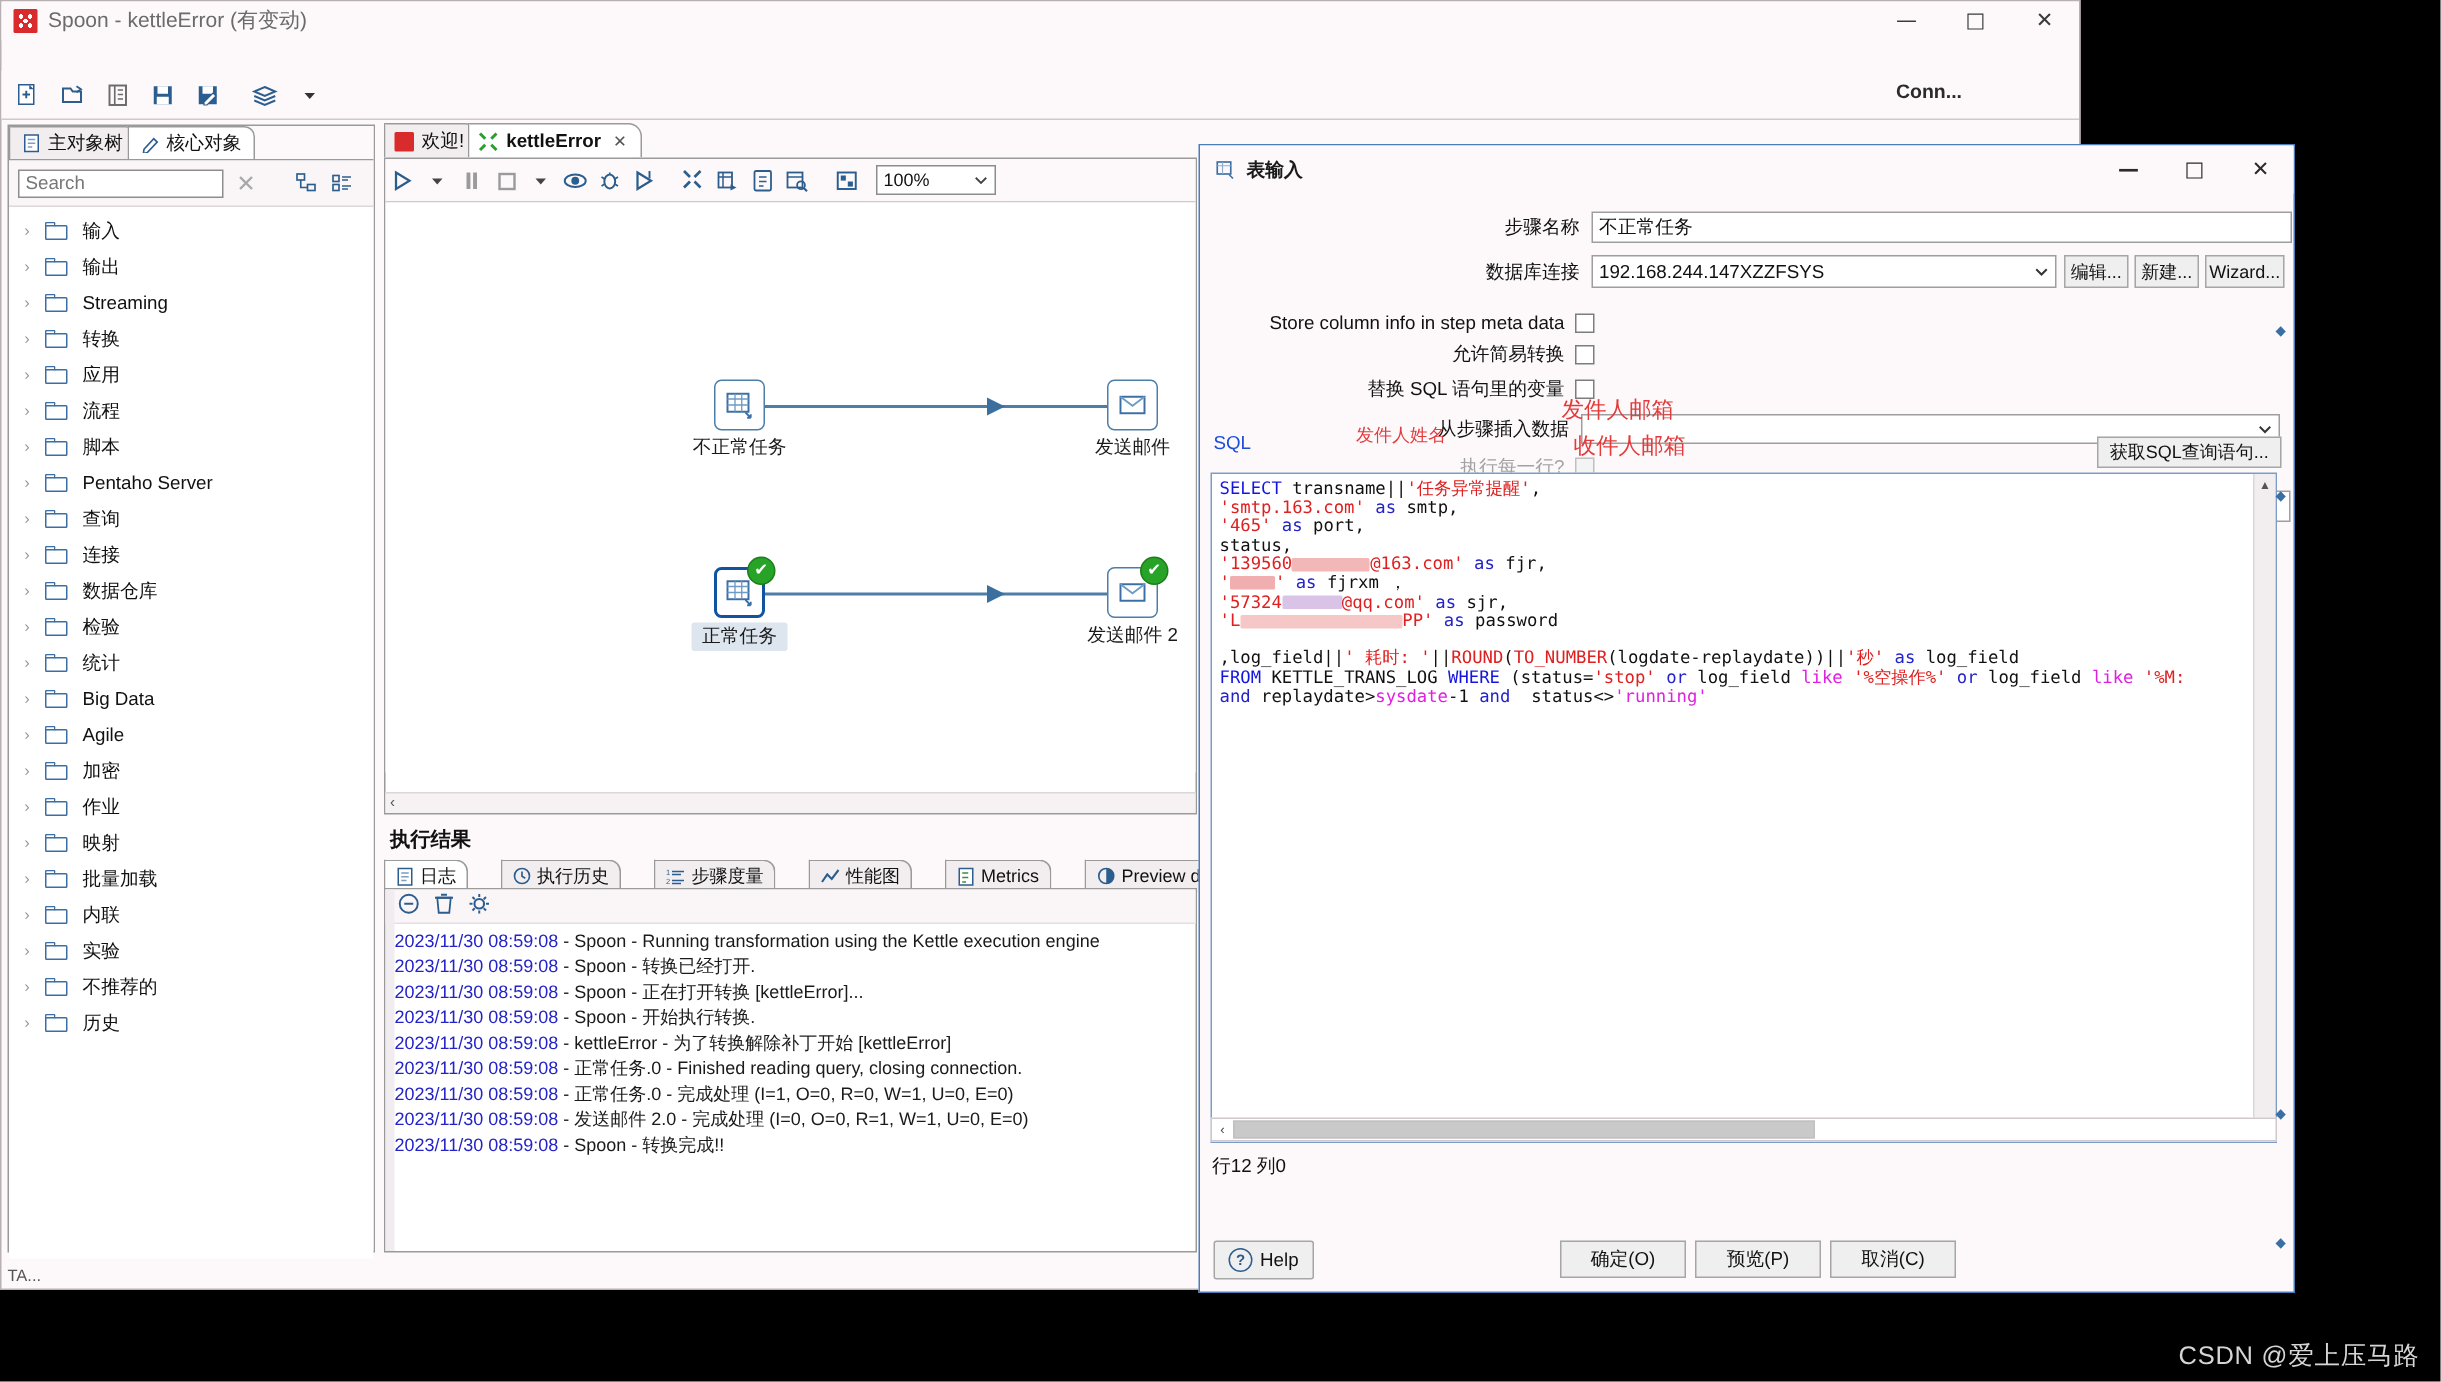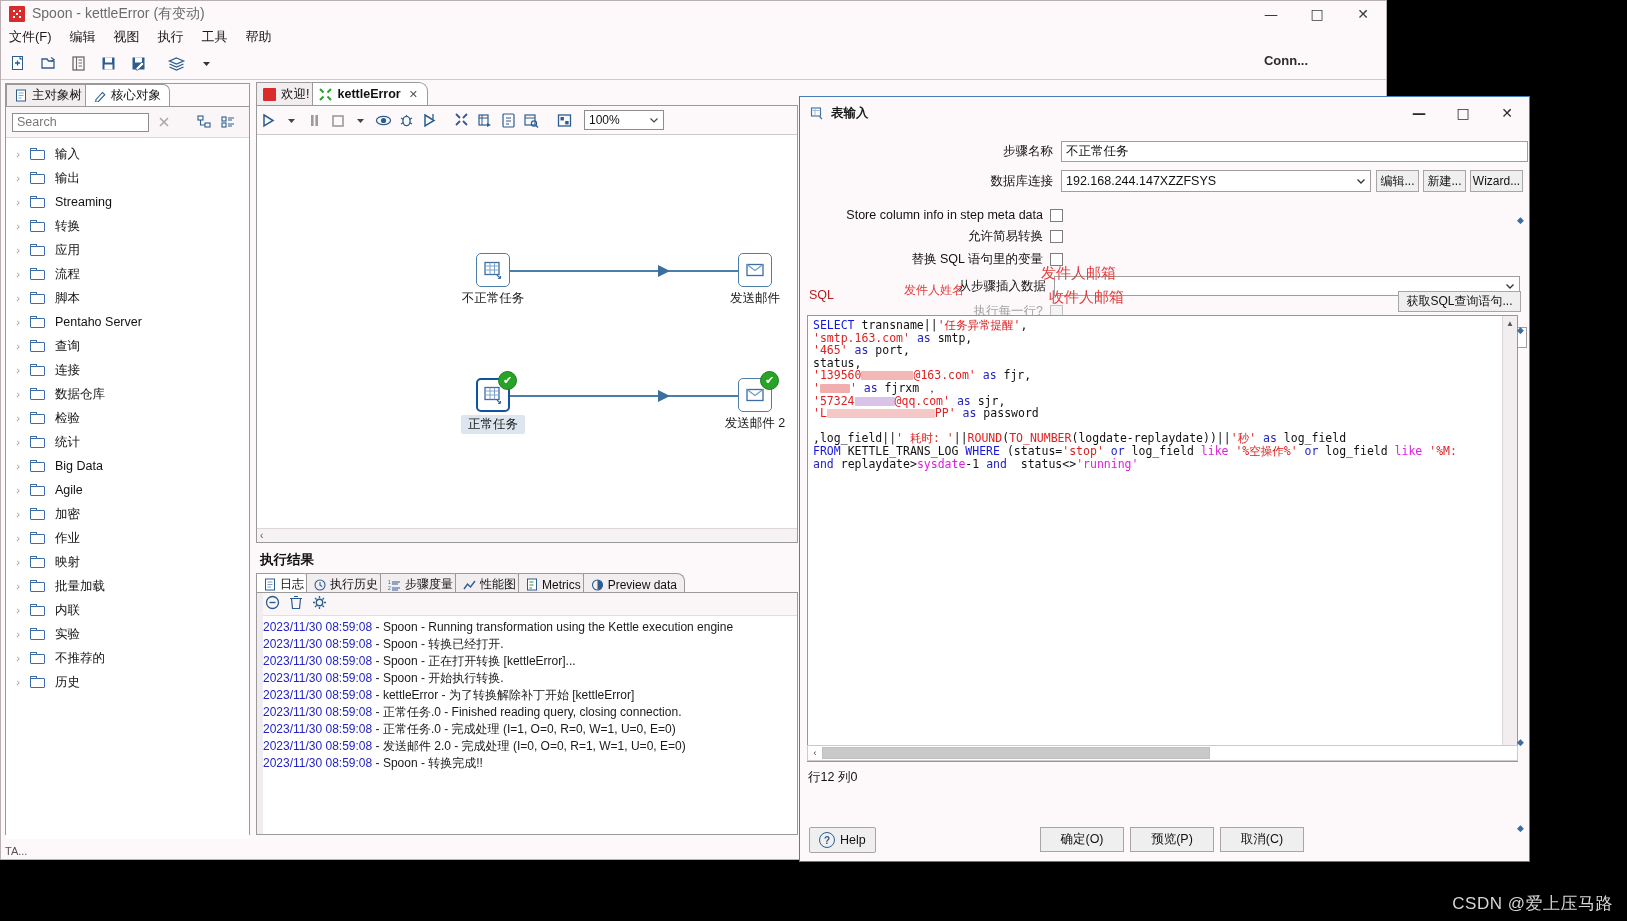--- a/index.html
+++ b/index.html
@@ -147,21 +147,21 @@
   }
   #canvas-hscroll{
     position:absolute;left:0;bottom:0;height:14px;width:100%;
     background:#f6f2f4;border-top:1px solid #dcd5d9;display:flex;align-items:center;
     font-size:10px;color:#555;padding-left:3px;box-sizing:border-box;
   }
 
   
   #exec-panel{position:absolute;left:255px;top:548px;width:542px;height:286px;}
   #exec-title{font-size:13.5px;font-weight:bold;color:#111;padding:2px 0 4px 4px;}
-  #exec-tabs{height:21px;display:flex;align-items:flex-start;}
+  #exec-tabs{height:21px;display:flex;align-items:center;gap:28px;}
   .etab{
     height:21px;display:flex;align-items:center;gap:4px;padding:0 7px;
     font-size:12px;border:1px solid #9a9a9a;border-bottom:none;background:#f2eef0;
     border-top-right-radius:8px;margin-right:-6px;color:#111;white-space:nowrap;
   }
   .etab.active{background:#fff;}
   #exec-body{
     position:absolute;left:0;top:43px;width:542px;height:243px;
     border:1px solid #9a9a9a;background:#fff;box-sizing:border-box;
   }
@@ -195,21 +195,21 @@
   .combo{
     border:1px solid #9e9e9e;background:#fff;height:22px;box-sizing:border-box;
     font-size:12.5px;padding:0 4px;display:flex;align-items:center;
     justify-content:space-between;color:#111;
   }
   .btn{
     border:1px solid #a6a6a6;background:#efefef;height:22px;box-sizing:border-box;
     font-size:12px;display:flex;align-items:center;justify-content:center;
     padding:0 7px;color:#111;white-space:nowrap;
   }
-  #sql-label{position:absolute;left:9px;top:191px;font-size:12.5px;color:#b91c1c;}
+  #sql-label{position:absolute;left:9px;top:191px;font-size:12.5px;color:#1d4ed8;}
   #sql-area{
     position:absolute;left:7px;top:218px;width:711px;height:447px;
     border:1px solid #7a9cc6;background:#fff;box-sizing:border-box;overflow:hidden;
   }
   #sql-text{
     position:absolute;left:5px;top:3px;right:18px;
     font-family:"DejaVu Sans Mono","Liberation Mono",monospace;
     font-size:11.5px;line-height:12.6px;white-space:pre;color:#111;
   }
   #sql-text .kw{color:#1515e0;}
@@ -267,28 +267,20 @@
   <div id="titlebar">
     <div class="app-icon"></div>
     <div class="title-text">Spoon - kettleError (有变动)</div>
     <div id="winbtns">
       <div>—</div>
       <div>□</div>
       <div>✕</div>
     </div>
   </div>
 
-  <div id="menubar">
-    <span>文件(F)</span>
-    <span>编辑</span>
-    <span>视图</span>
-    <span>执行</span>
-    <span>工具</span>
-    <span>帮助</span>
-  </div>
 
   <div id="toolbar">
     <div class="tb">
       <svg width="17" height="17" viewBox="0 0 17 17">
           <rect x="2.5" y="1.5" width="10" height="13" fill="#fff" stroke="#2c5d8f"></rect>
           <path d="M5 8h5M7.5 5.5v5" stroke="#2c5d8f" stroke-width="1.3"></path>
           <path d="M9.5 1.5l3 3h-3z" fill="#2c5d8f"></path>
         </svg>
     </div>
     <div class="tb">

